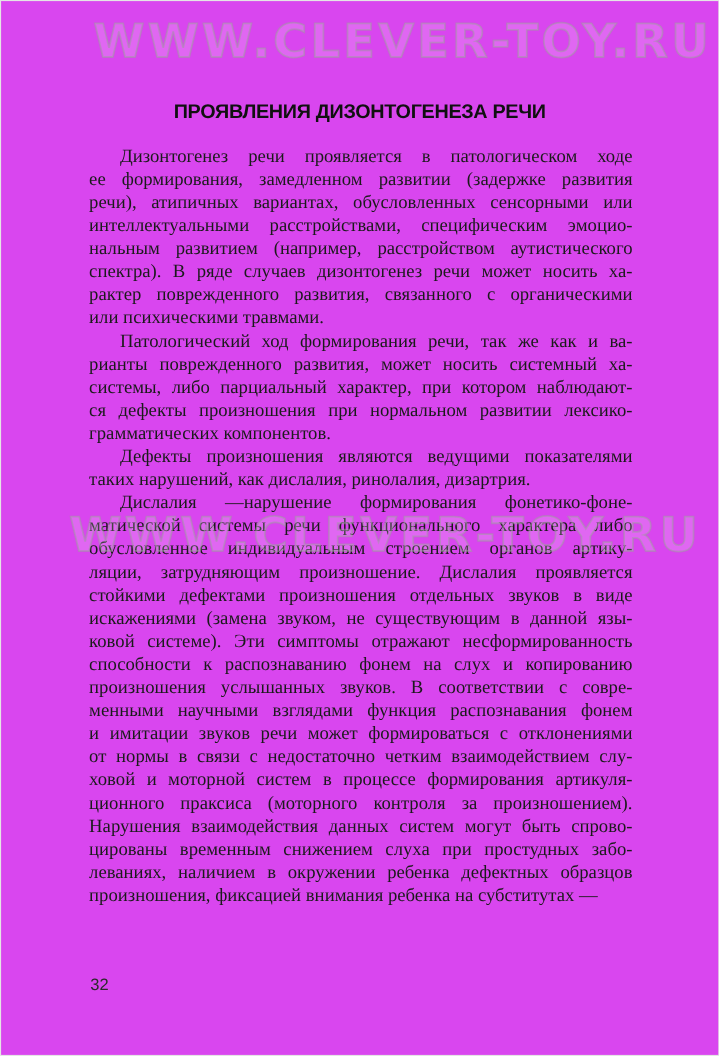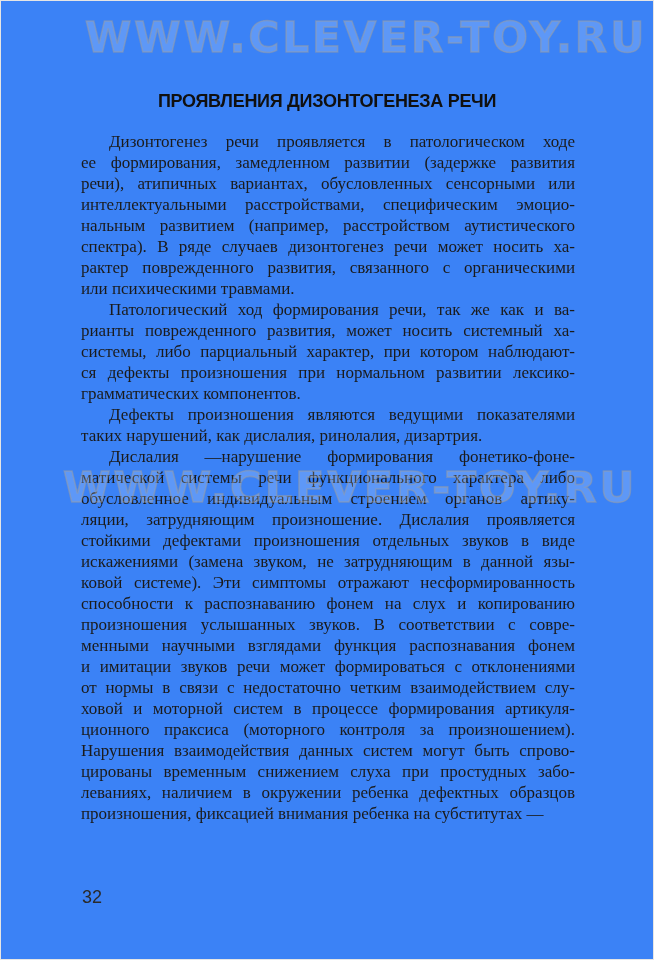--- a/index.html
+++ b/index.html
@@ -1,20 +1,20 @@
 <!DOCTYPE html>
 <html lang="ru"><head>
 <meta charset="utf-8">
 <style>
   html, body { margin: 0; padding: 0; background: #ffffff; }
   .page {
     position: relative;
     width: 654px;
     height: 960px;
-    background: #3b82f6;
+    background: #d946ef;
     border: 1px solid #e5e5e5;
     box-sizing: border-box;
     overflow: hidden;
     font-family: "Liberation Serif", serif;
   }
   .title {
     position: absolute;
     top: 71px;
     left: 0;
     width: 100%;
@@ -57,21 +57,21 @@
     pointer-events: none;
     z-index: 5;
   }
   .watermark.top    { top: 12px;  left: 84px; font-size: 42px; }
   .watermark.middle { top: 461px; left: 62px; font-size: 43px; }
   .page-number {
     position: absolute;
     top: 886px;
     left: 81px;
     font-family: "Liberation Sans", sans-serif;
-    font-size: 18px;
+    font-size: 15px;
     color: #2a2a2a;
   }
 </style>
 </head>
 <body>
 
 <div class="page">
 
   <div class="watermark top">WWW.CLEVER-TOY.RU</div>
 
@@ -91,21 +91,21 @@
       <div class="line">системы, либо парциальный характер, при котором наблюдают-</div>
       <div class="line">ся дефекты произношения при нормальном развитии лексико-</div>
       <div class="line para-end">грамматических компонентов.</div>
       <div class="line indent">Дефекты произношения являются ведущими показателями</div>
       <div class="line para-end">таких нарушений, как дислалия, ринолалия, дизартрия.</div>
       <div class="line indent">Дислалия —нарушение  формирования фонетико-фоне-</div>
       <div class="line">матической системы речи функционального характера либо</div>
       <div class="line">обусловленное индивидуальным строением органов артику-</div>
       <div class="line">ляции, затрудняющим произношение. Дислалия проявляется</div>
       <div class="line">стойкими дефектами произношения отдельных звуков в виде</div>
-      <div class="line">искажениями (замена звуком, не затрудняющим в данной язы-</div>
+      <div class="line">искажениями (замена звуком, не существующим в данной язы-</div>
       <div class="line">ковой системе). Эти симптомы отражают несформированность</div>
       <div class="line">способности к распознаванию фонем на слух и копированию</div>
       <div class="line">произношения услышанных звуков. В соответствии с совре-</div>
       <div class="line">менными научными взглядами функция распознавания фонем</div>
       <div class="line">и имитации звуков речи может формироваться с отклонениями</div>
       <div class="line">от нормы в связи с недостаточно четким взаимодействием слу-</div>
       <div class="line">ховой и моторной систем в процессе формирования артикуля-</div>
       <div class="line">ционного праксиса (моторного контроля за произношением).</div>
       <div class="line">Нарушения взаимодействия данных систем могут быть спрово-</div>
       <div class="line">цированы временным снижением слуха при простудных забо-</div>

